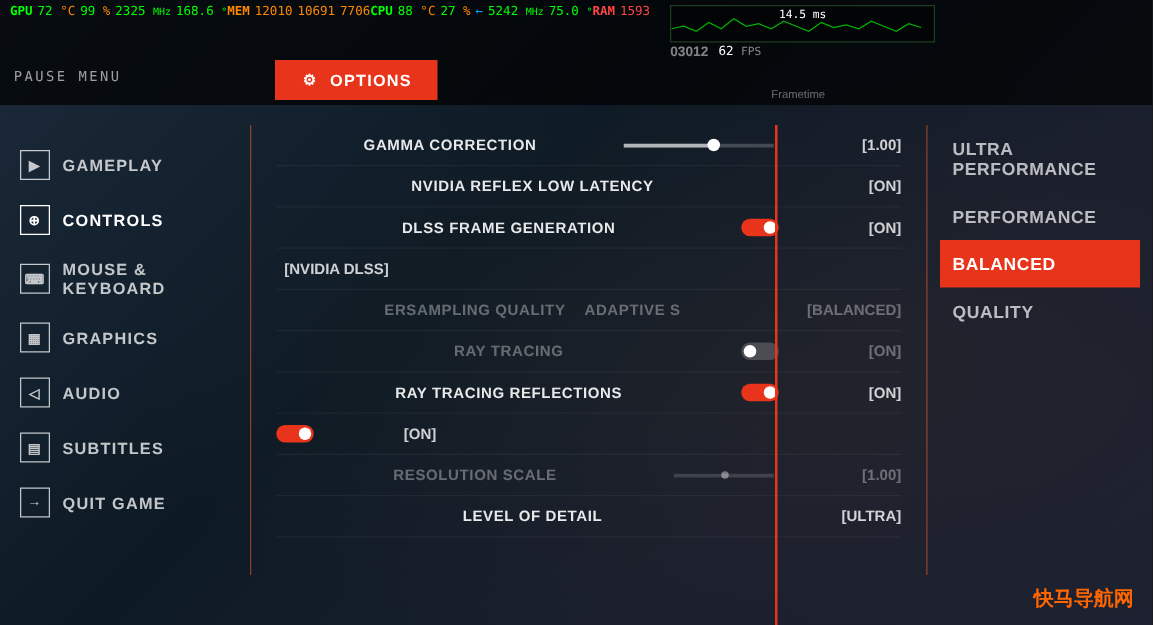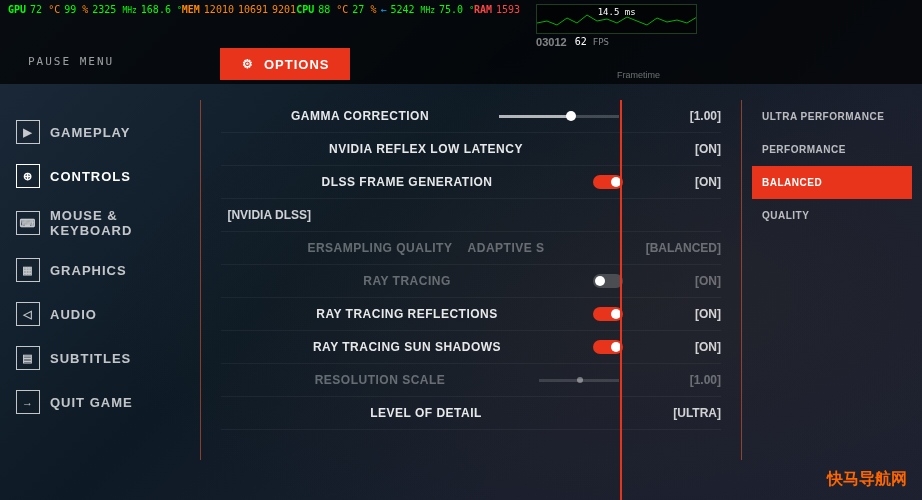--- a/index.html
+++ b/index.html
@@ -54,21 +54,21 @@
       gap: 4px;
       align-items: center;
     }
 
     .hud-label { color: #00ff00; font-weight: bold; }
     .hud-val { color: #00ff00; }
     .hud-val2 { color: #ff8800; }
     .hud-val3 { color: #ff4444; }
 
     .hud-graph {
-      width: 161px;
+      width: 212px;
       height: 30px;
       background: rgba(0,0,0,0.5);
       border: 1px solid rgba(100,200,100,0.3);
       position: relative;
       overflow: hidden;
     }
 
     .frametime-label {
       position: absolute;
       top: 2px;
@@ -76,21 +76,21 @@
       transform: translateX(-50%);
       color: white;
       font-size: 9px;
       font-family: monospace;
     }
 
     
     .menu-header {
       position: absolute;
       top: 55px;
-      left: 28px;
+      left: 11px;
       z-index: 10;
       display: flex;
       align-items: center;
       gap: 12px;
     }
 
     .pause-label {
       color: rgba(255,255,255,0.6);
       font-size: 11px;
       font-family: monospace;
@@ -278,21 +278,21 @@
     .quality-panel {
       width: 180px;
       padding: 0 10px;
       display: flex;
       flex-direction: column;
     }
 
     .quality-item {
       padding: 11px 10px;
       color: rgba(255,255,255,0.7);
-      font-size: 10px;
+      font-size: 14px;
       font-weight: bold;
       letter-spacing: 0.5px;
       text-transform: uppercase;
       cursor: pointer;
     }
 
     .quality-item.active {
       background: #e8341a;
       color: white;
     }
@@ -332,21 +332,21 @@
       <span class="hud-label">GPU</span>
       <span class="hud-val">72 <span style="color:#ff8800">°C</span></span>
       <span class="hud-val">99 <span style="color:#ff8800">%</span></span>
       <span class="hud-val">2325 <span style="font-size:8px">MHz</span></span>
       <span class="hud-val">168.6 <span style="font-size:8px">°</span></span>
     </div>
     <div class="hud-row">
       <span class="hud-label" style="color:#ff8800">MEM</span>
       <span class="hud-val2">12010</span>
       <span class="hud-val2">10691</span>
-      <span class="hud-val2">9201</span>
+      <span class="hud-val2">7706</span>
     </div>
     <div class="hud-row">
       <span class="hud-label">CPU</span>
       <span class="hud-val">88 <span style="color:#ff8800">°C</span></span>
       <span class="hud-val">27 <span style="color:#ff8800">%</span></span>
       <span style="color:#00aaff; font-size:10px; font-family:monospace;">←</span>
       <span class="hud-val">5242 <span style="font-size:8px">MHz</span></span>
       <span class="hud-val">75.0 <span style="font-size:8px">°</span></span>
     </div>
     <div class="hud-row">
@@ -451,21 +451,20 @@
       <span class="setting-value">[ON]</span>
     </div>
 
     <div class="setting-row">
       <span class="setting-name">RAY TRACING REFLECTIONS</span>
       <div class="setting-toggle on"></div>
       <span class="setting-value">[ON]</span>
     </div>
 
     <div class="setting-row">
-      <span class="setting-name">RAY TRACING SUN SHADOWS</span>
       <div class="setting-toggle on"></div>
       <span class="setting-value">[ON]</span>
     </div>
 
     <div class="setting-row dimmed">
       <span class="setting-name">RESOLUTION SCALE</span>
       <div style="width:80px; height:3px; background:rgba(255,255,255,0.15); position:relative; margin-right:12px;">
         <div style="width:6px; height:6px; background:rgba(255,255,255,0.4); border-radius:50%; position:absolute; top:-1.5px; left:38px;"></div>
       </div>
       <span class="setting-value">[1.00]</span>

